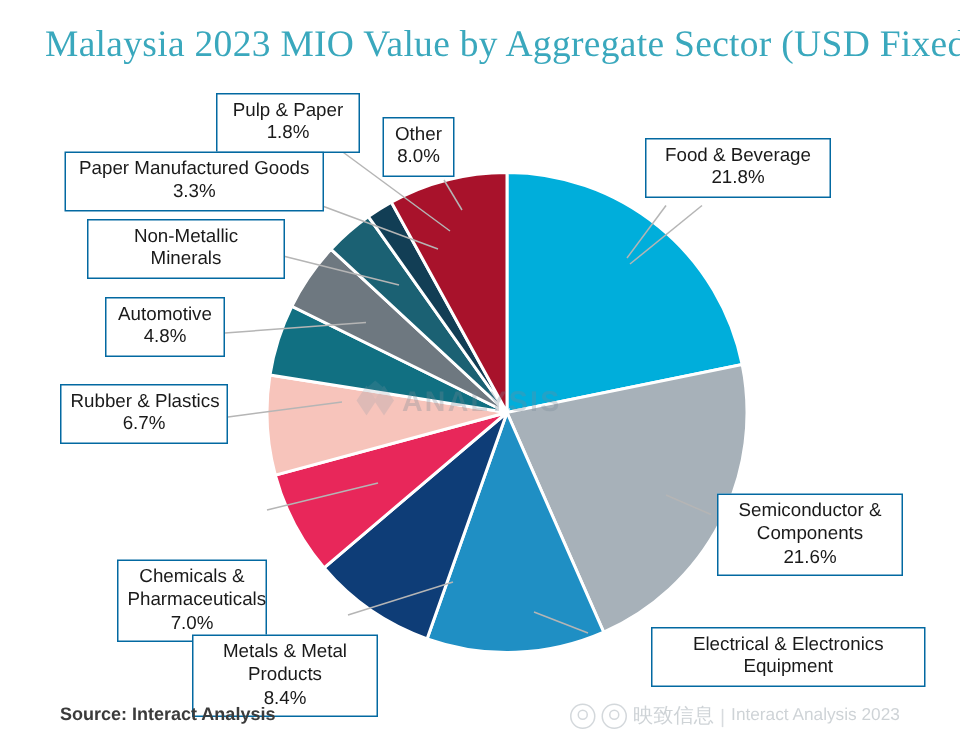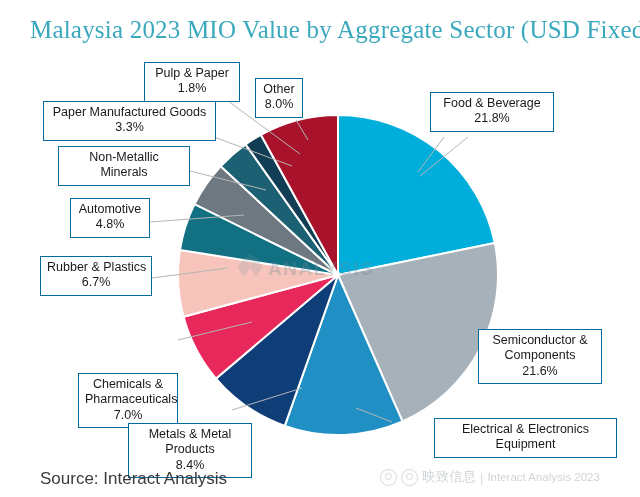--- a/index.html
+++ b/index.html
@@ -83,22 +83,23 @@
     left: 0; top: 0;
     width: 640px; height: 497px;
     pointer-events: none;
   }
 
   
   #source-note {
     position: absolute;
     left: 40px;
     top: 469px;
-    font-size: 17px;
+    font-size: 12px;
     color: #3b3b3b;
+    font-weight: bold;
   }
   #footer-watermark {
     position: absolute;
     left: 380px;
     top: 466px;
     height: 22px;
     display: flex;
     align-items: center;
     gap: 4px;
     opacity: 0.33;

